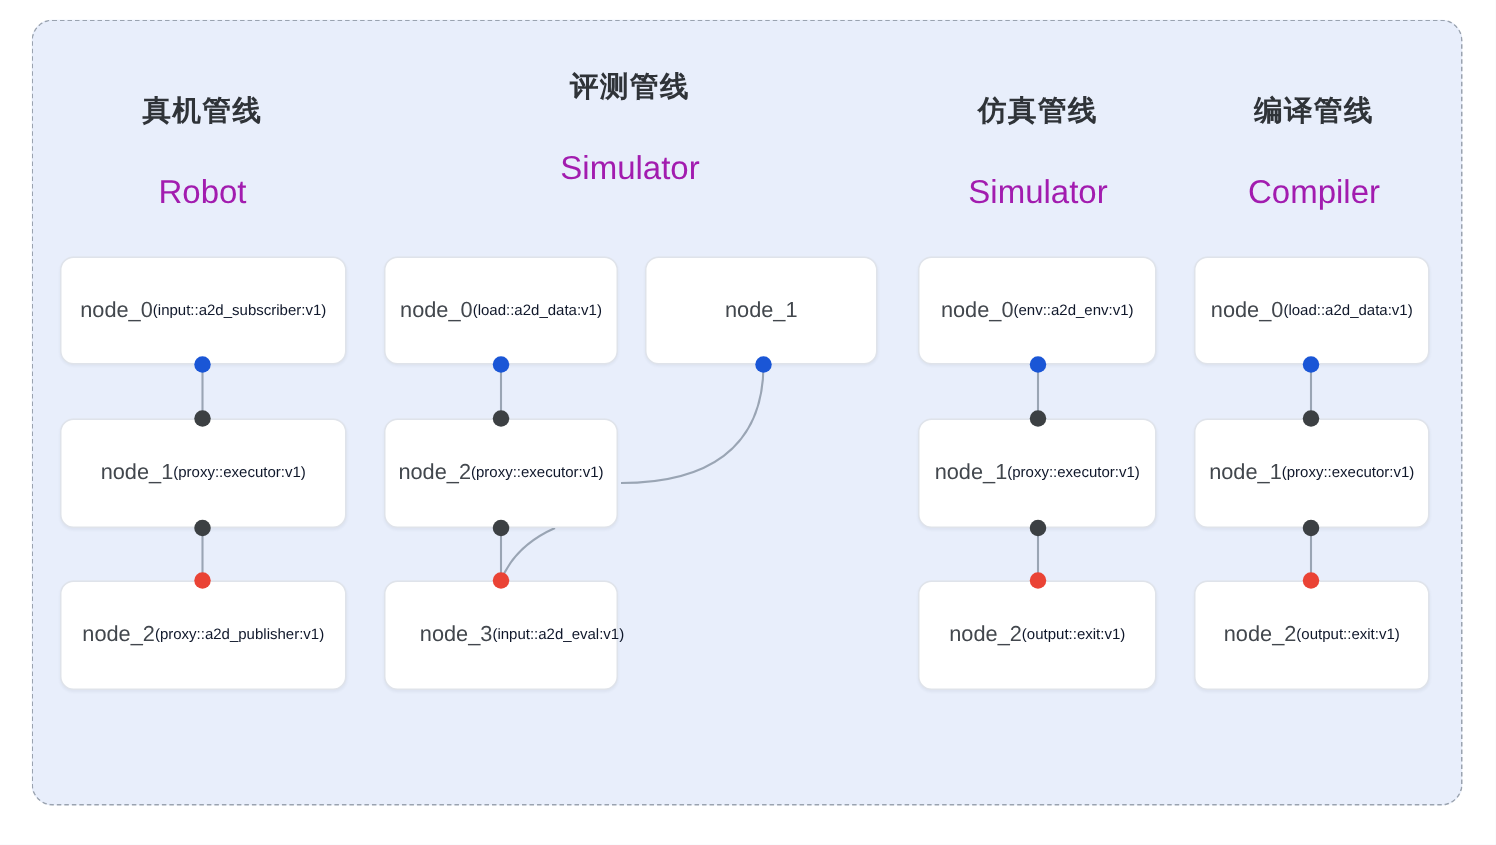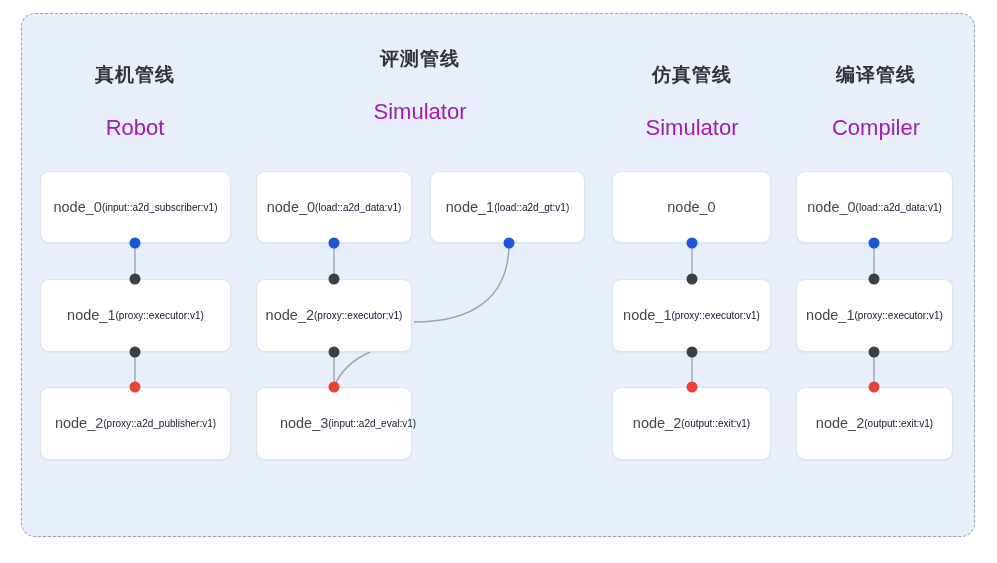--- a/index.html
+++ b/index.html
@@ -155,38 +155,38 @@
   <div class="port port-mid" style="left:135px; top:279px;"></div>
   <div class="port port-mid" style="left:135px; top:352px;"></div>
   <div class="port port-out" style="left:135px; top:387px;"></div>
 
   <div class="node" style="left:256px; top:171px; width:156px; height:72px;">
     <div class="n-title">node_0</div>
     <div class="n-sub">(load::a2d_data:v1)</div>
   </div>
   <div class="node" style="left:430px; top:171px; width:155px; height:72px;">
     <div class="n-title">node_1</div>
-    <div class="n-sub">(load::a2d_gt:v1)</div>
   </div>
   <div class="node" style="left:256px; top:279px; width:156px; height:73px;">
     <div class="n-title">node_2</div>
     <div class="n-sub">(proxy::executor:v1)</div>
   </div>
   <div class="node" style="left:256px; top:387px; width:156px; height:73px;padding-left:28px;">
     <div class="n-title">node_3</div>
     <div class="n-sub">(input::a2d_eval:v1)</div>
   </div>
   <div class="port port-in" style="left:334px; top:243px;"></div>
   <div class="port port-in" style="left:509px; top:243px;"></div>
   <div class="port port-mid" style="left:334px; top:279px;"></div>
   <div class="port port-mid" style="left:334px; top:352px;"></div>
   <div class="port port-out" style="left:334px; top:387px;"></div>
 
   <div class="node" style="left:612px; top:171px; width:159px; height:72px;">
     <div class="n-title">node_0</div>
+    <div class="n-sub">(env::a2d_env:v1)</div>
   </div>
   <div class="node" style="left:612px; top:279px; width:159px; height:73px;">
     <div class="n-title">node_1</div>
     <div class="n-sub">(proxy::executor:v1)</div>
   </div>
   <div class="node" style="left:612px; top:387px; width:159px; height:73px;">
     <div class="n-title">node_2</div>
     <div class="n-sub">(output::exit:v1)</div>
   </div>
   <div class="port port-in" style="left:692px; top:243px;"></div>

